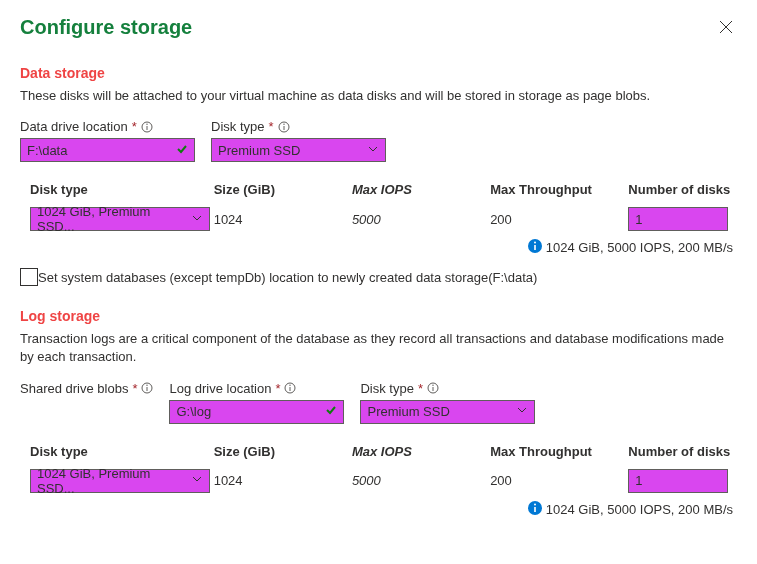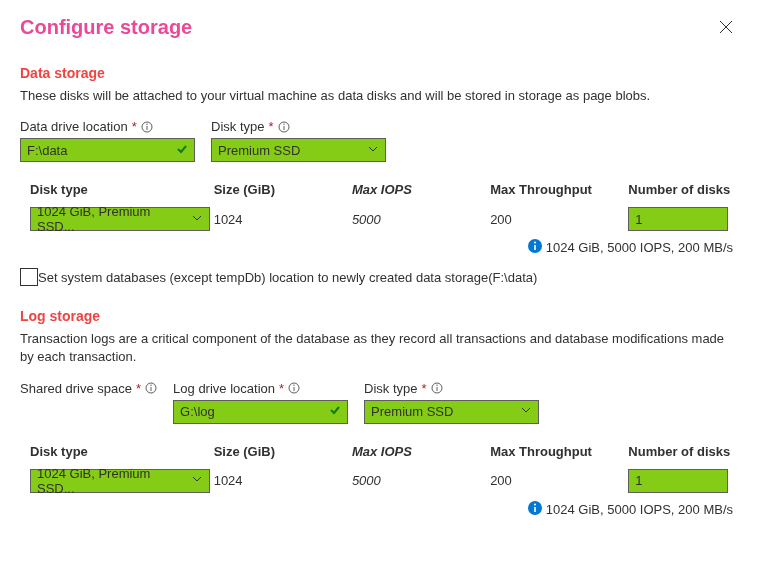--- a/index.html
+++ b/index.html
@@ -8,37 +8,37 @@
     font-family: "Segoe UI", -apple-system, Arial, sans-serif;
     font-size: 13px;
     color: #323130;
     background: #fff;
     width: 757px;
     height: 564px;
     overflow: hidden;
     padding: 16px 20px;
   }
   .header { display: flex; justify-content: space-between; align-items: flex-start; margin-bottom: 24px; }
-  .title { font-size: 20px; font-weight: 600; color: #ec4899; }
+  .title { font-size: 20px; font-weight: 600; color: #15803d; }
   .close-btn { cursor: pointer; padding: 4px; }
   .close-btn svg { width: 14px; height: 14px; }
   .section-title { font-size: 14px; font-weight: 600; margin-bottom: 6px; color: #ef4444; }
   .section-desc { font-size: 13px; color: #323130; margin-bottom: 14px; line-height: 1.4; }
   .field-row { display: flex; gap: 16px; margin-bottom: 14px; }
   .field { display: flex; flex-direction: column; }
   .field-label { font-size: 13px; color: #323130; margin-bottom: 4px; display: flex; align-items: center; gap: 4px; }
   .req { color: #a4262c; }
   .info-icon { display: inline-flex; }
   .info-icon svg { width: 12px; height: 12px; }
   .select, .input {
     border: 1px solid #605e5c;
     height: 24px;
     padding: 0 6px;
     font-size: 13px;
-    background: #84cc16;
+    background: #d946ef;
     display: flex;
     align-items: center;
     justify-content: space-between;
     cursor: pointer;
     color: #323130;
   }
   .input { cursor: text; border-color: #605e5c; }
   .select .chev { margin-left: 8px; }
   .check-mark svg, .chev svg { width: 12px; height: 12px; }
   .check-mark svg { stroke: #107c10; stroke-width: 2; fill: none; }
@@ -153,21 +153,21 @@
   <div class="checkbox"></div>
   <span>Set system databases (except tempDb) location to newly created data storage(F:\data)</span>
 </div>
 
 <div class="section-title">Log storage</div>
 <div class="section-desc">Transaction logs are a critical component of the database as they record all transactions and database modifications made by each transaction.</div>
 
 <div class="field-row">
   <div class="field">
     <div class="field-label">
-      <span>Shared drive space</span>
+      <span>Shared drive blobs</span>
       <span class="req">*</span>
       <span class="info-icon">
           <svg viewBox="0 0 12 12">
             <circle cx="6" cy="6" r="5" fill="none" stroke="#605e5c"></circle>
             <line x1="6" y1="5" x2="6" y2="9" stroke="#605e5c"></line>
             <circle cx="6" cy="3.2" r="0.7" fill="#605e5c"></circle>
           </svg>
         </span>
     </div>
   </div>

